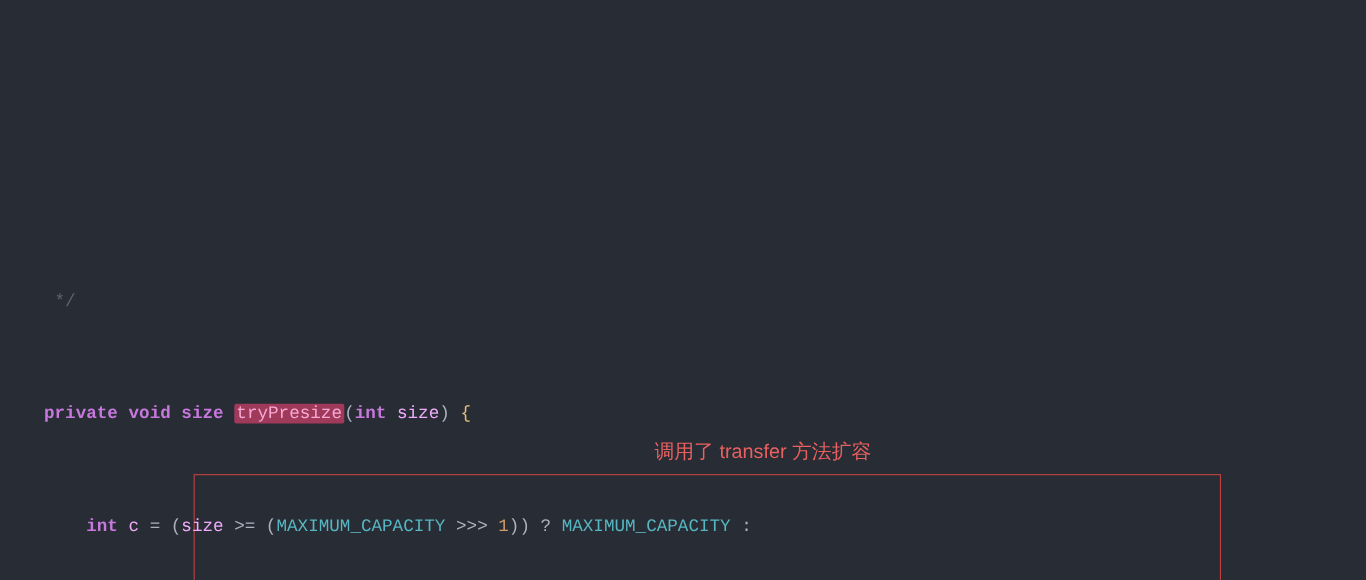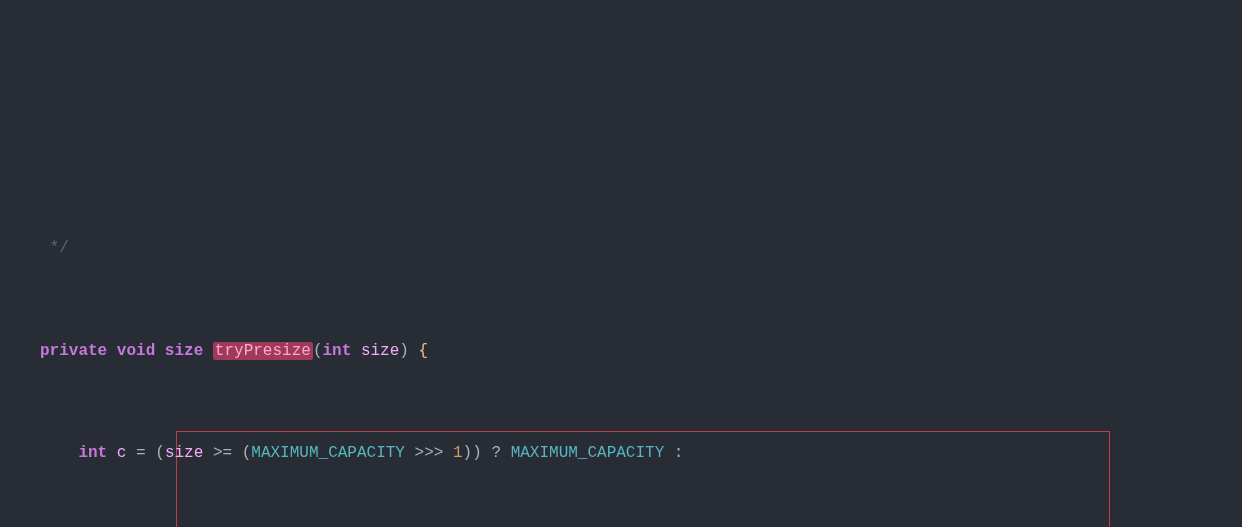--- a/index.html
+++ b/index.html
@@ -46,20 +46,21 @@
     }
     .brace-hi { color: #e5c07b; }
   </style>
 </head>
 <body>
 
 
 
 <div class="code-container">
 
+  <div class="annotation-text" style="top:294px; left:595px;">调用了 transfer 方法扩容</div>
   <div class="annotation-box" style="top:329px; left:176px; width:934px; height:106px;"></div>
 
   <span class="line"><span class="comment"> */</span></span>
 
   <span class="line"><span class="kw-bold">private</span> <span class="kw-bold">void</span> <span class="kw-bold">size</span> <span class="highlighted-method">tryPresize</span><span class="paren">(</span><span class="kw-bold">int</span> <span class="ident">size</span><span class="paren">)</span> <span class="brace-hi">{</span></span>
 
   <span class="line">    <span class="kw-bold">int</span> <span class="ident">c</span> <span class="op">=</span> <span class="paren">(</span><span class="ident">size</span> <span class="op">&gt;=</span> <span class="paren">(</span><span class="const">MAXIMUM_CAPACITY</span> <span class="op">&gt;&gt;&gt;</span> <span class="num">1</span><span class="paren">)</span><span class="paren">)</span> <span class="op">?</span> <span class="const">MAXIMUM_CAPACITY</span> <span class="op">:</span></span>
 
   
 

